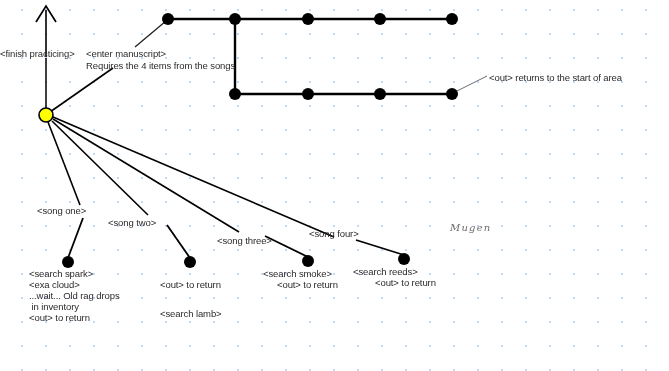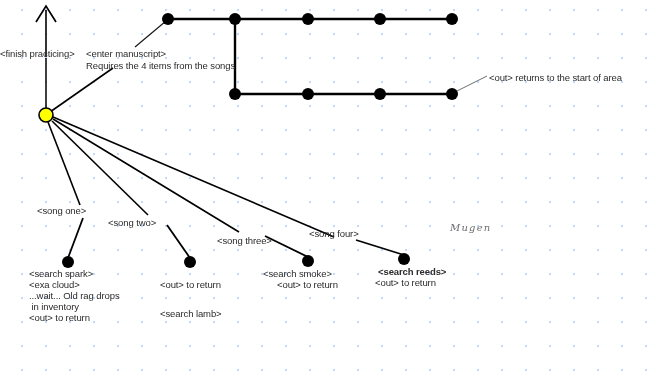--- a/index.html
+++ b/index.html
@@ -141,19 +141,19 @@
     <div class="lbl" style="left:160px; top:264px;margin-top:44px;">&lt;search lamb&gt;</div>
     <div class="lbl" style="left:160px; top:279px;">&lt;out&gt; to return</div>
   </div>
 
   <div>
     <div class="lbl" style="left:263px; top:268px;">&lt;search smoke&gt;</div>
     <div class="lbl" style="left:277px; top:279px;">&lt;out&gt; to return</div>
   </div>
 
   <div>
-    <div class="lbl" style="left:378px; top:266px;font-weight:bold;">&lt;search reeds&gt;</div>
+    <div class="lbl" style="left:353px; top:266px;">&lt;search reeds&gt;</div>
     <div class="lbl" style="left:375px; top:277px;">&lt;out&gt; to return</div>
   </div>
 
   <div class="hand" style="left:450px; top:222px;">Mugen</div>
 
 </div>
 
 </body></html>

